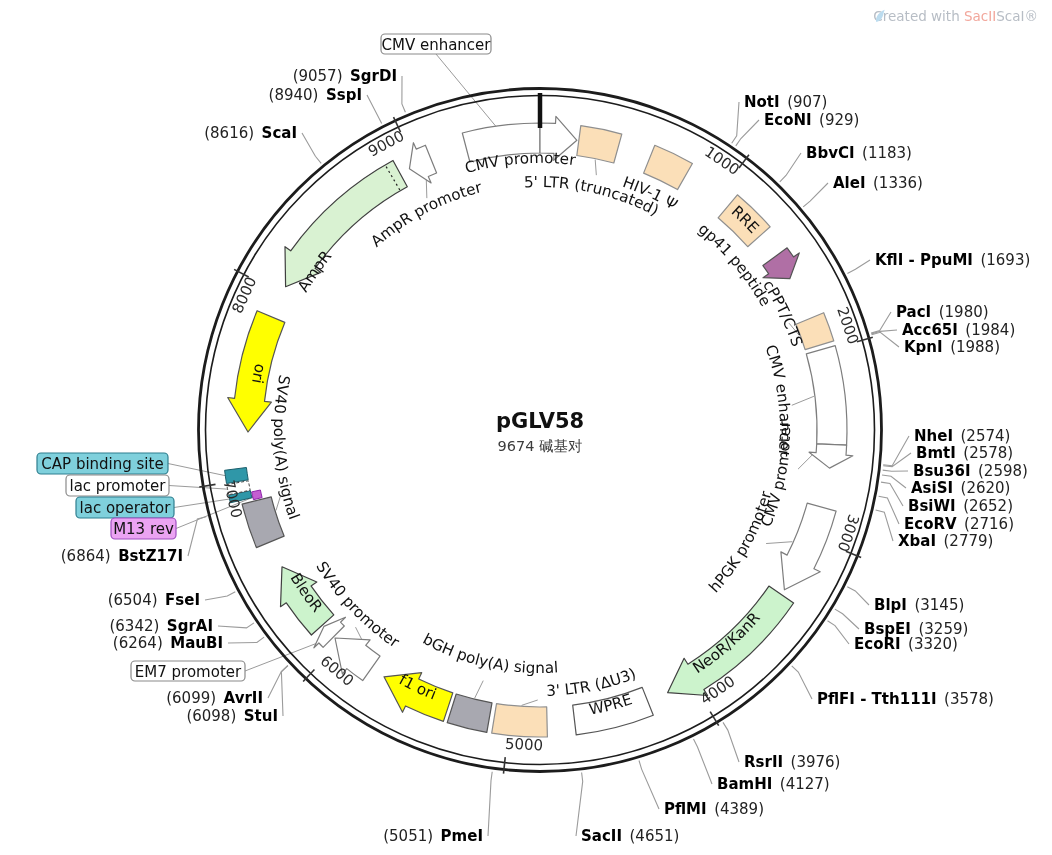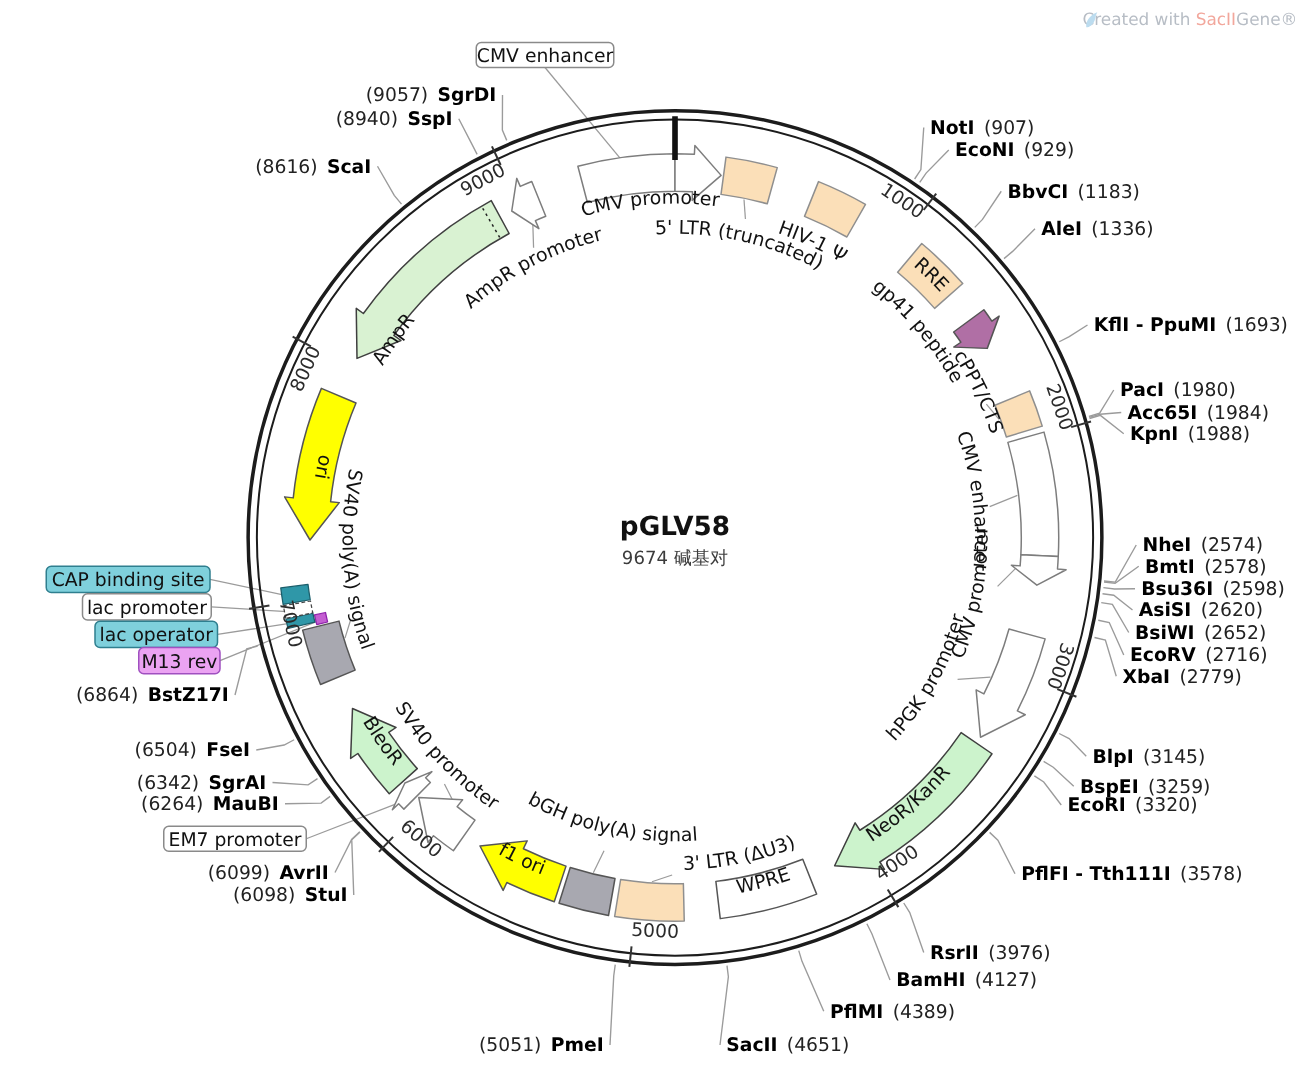--- a/index.html
+++ b/index.html
@@ -16,21 +16,21 @@
 </style>
 </head>
 <body>
 
 <div class="canvas">
 
   <div class="watermark">
     <svg class="wm-logo" viewBox="0 0 16 16">
       <path d="M3.2,14.2 C2.6,8.2 7.2,3.4 12.6,1.4 C10.4,5.2 11.8,8.8 7.4,12.6 C6.0,13.7 4.6,14.2 3.2,14.2 Z" fill="#bcdcef"></path>
     </svg>
-    <span><span>Created with </span><span class="snap">SacII</span><span>Gene®</span></span>
+    <span><span>Created with </span><span class="snap">SacII</span><span>ScaI®</span></span>
   </div>
 
   <svg width="1052" height="855" viewBox="0 0 1052 855">
     <g id="gen">
         <line x1="595.1958326484411" y1="159.57548177311048" x2="596.341320567576" y2="175.15366277558226" stroke="#9b9b9b" stroke-width="1"></line>
         <line x1="799.2903857985418" y1="335.42465526130314" x2="789.0812082304343" y2="323.2313168271378" stroke="#9b9b9b" stroke-width="1"></line>
         <line x1="813.9341117226561" y1="396.293881345973" x2="791.7922827497581" y2="405.3089824497676" stroke="#9b9b9b" stroke-width="1"></line>
         <line x1="812.9239090837641" y1="454.259840280539" x2="798.0552954208139" y2="469.095581659268" stroke="#9b9b9b" stroke-width="1"></line>
         <line x1="792.3882487766232" y1="541.6967854482365" x2="766.0958860504074" y2="543.5325958087859" stroke="#9b9b9b" stroke-width="1"></line>
         <line x1="362.85013720670895" y1="641.6457561878294" x2="355.5407664597213" y2="627.1669119343632" stroke="#9b9b9b" stroke-width="1"></line>

